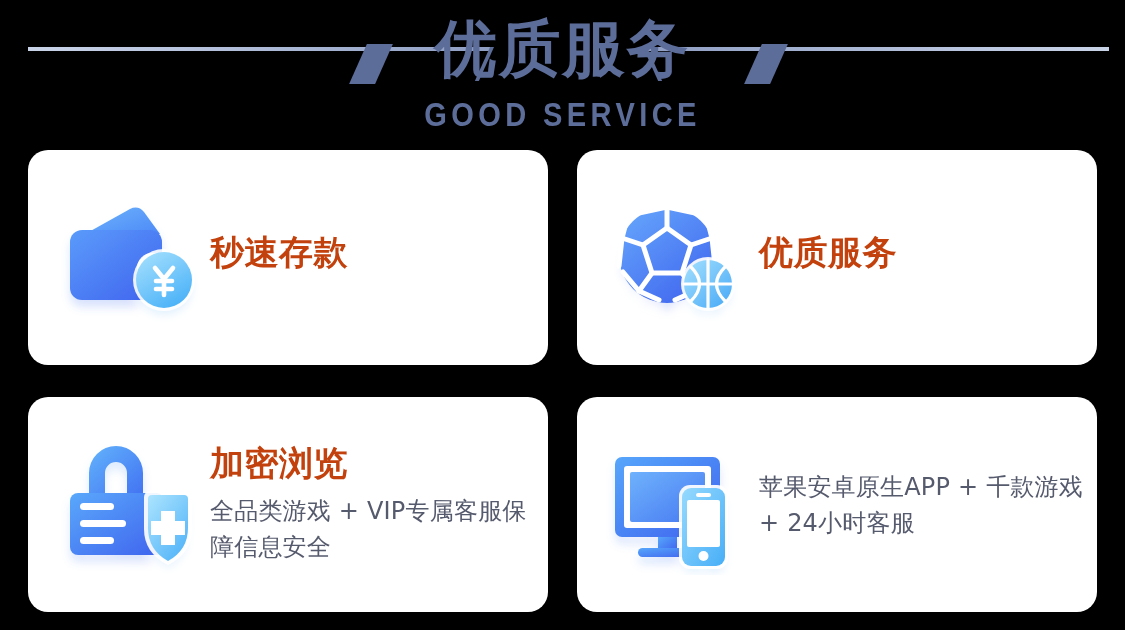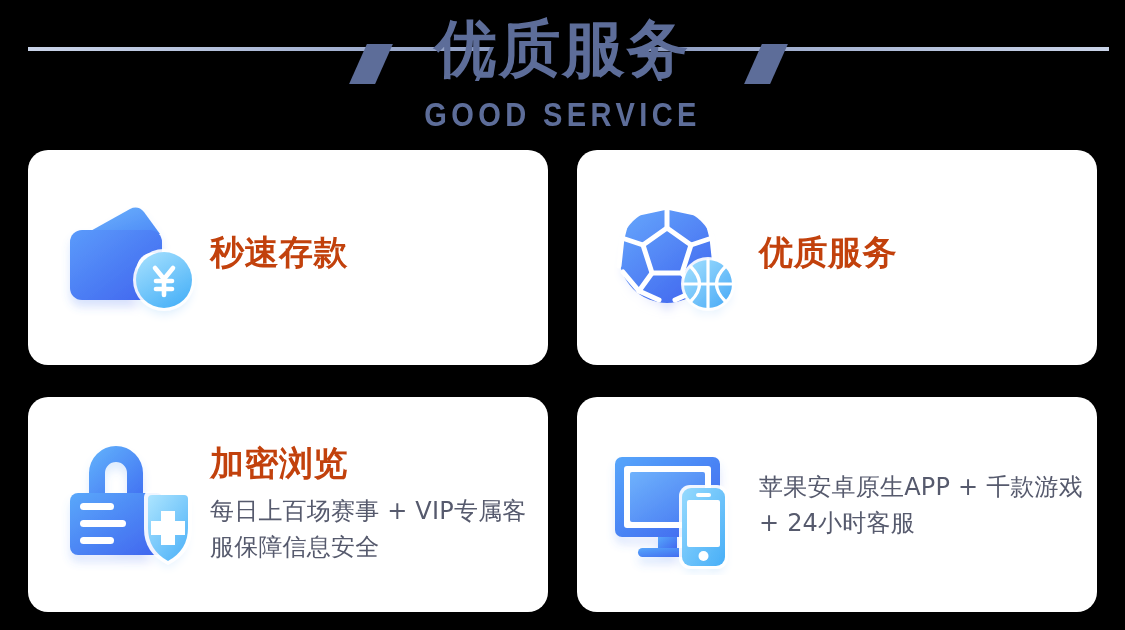--- a/index.html
+++ b/index.html
@@ -297,21 +297,21 @@
             <rect x="24" y="102" width="34" height="7" rx="3.5"></rect>
           </g>
           <path d="M94 56 L130 56 A6 6 0 0 1 136 62 L136 94 Q136 118 112 130 Q88 118 88 94 L88 62 A6 6 0 0 1 94 56 Z" fill="#ffffff" opacity="0.92"></path>
           <path d="M96 60 L128 60 A4 4 0 0 1 132 64 L132 93 Q132 115 112 126 Q92 115 92 93 L92 64 A4 4 0 0 1 96 60 Z" fill="url(#l3)"></path>
           <path d="M105 76 L119 76 L119 86 L129 86 L129 100 L119 100 L119 110 L105 110 L105 100 L95 100 L95 86 L105 86 Z" fill="#ffffff"></path>
         </g>
       </svg>
     </div>
     <div class="card-text">
       <div class="card-title">加密浏览</div>
-      <div class="card-sub">每日上百场赛事 + VIP专属客服保障信息安全</div>
+      <div class="card-sub">全品类游戏 + VIP专属客服保障信息安全</div>
     </div>
   </div>
 
   <div class="card">
     <div class="card-icon">
       <svg class="icon-svg" viewBox="0 0 150 140" xmlns="http://www.w3.org/2000/svg">
         <defs>
           <linearGradient id="m1" x1="0" y1="0" x2="1" y2="1">
             <stop offset="0" stop-color="#56a6fb"></stop>
               <stop offset="1" stop-color="#3f63ee"></stop>

